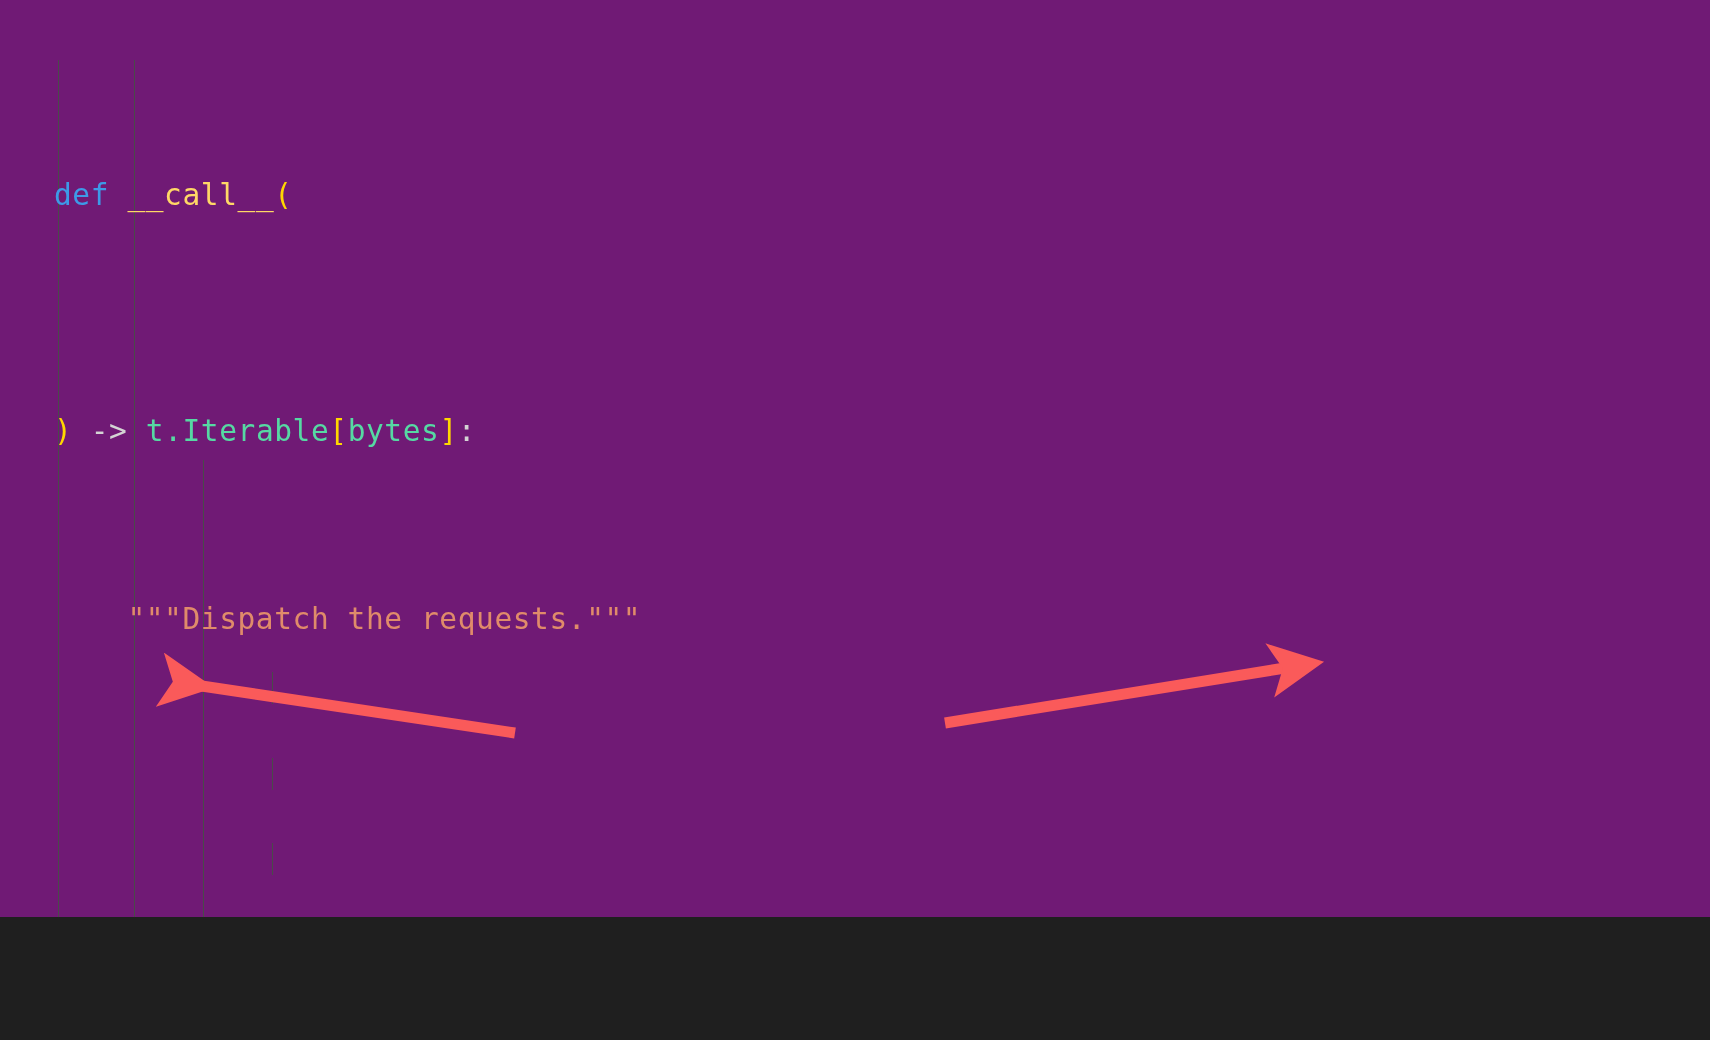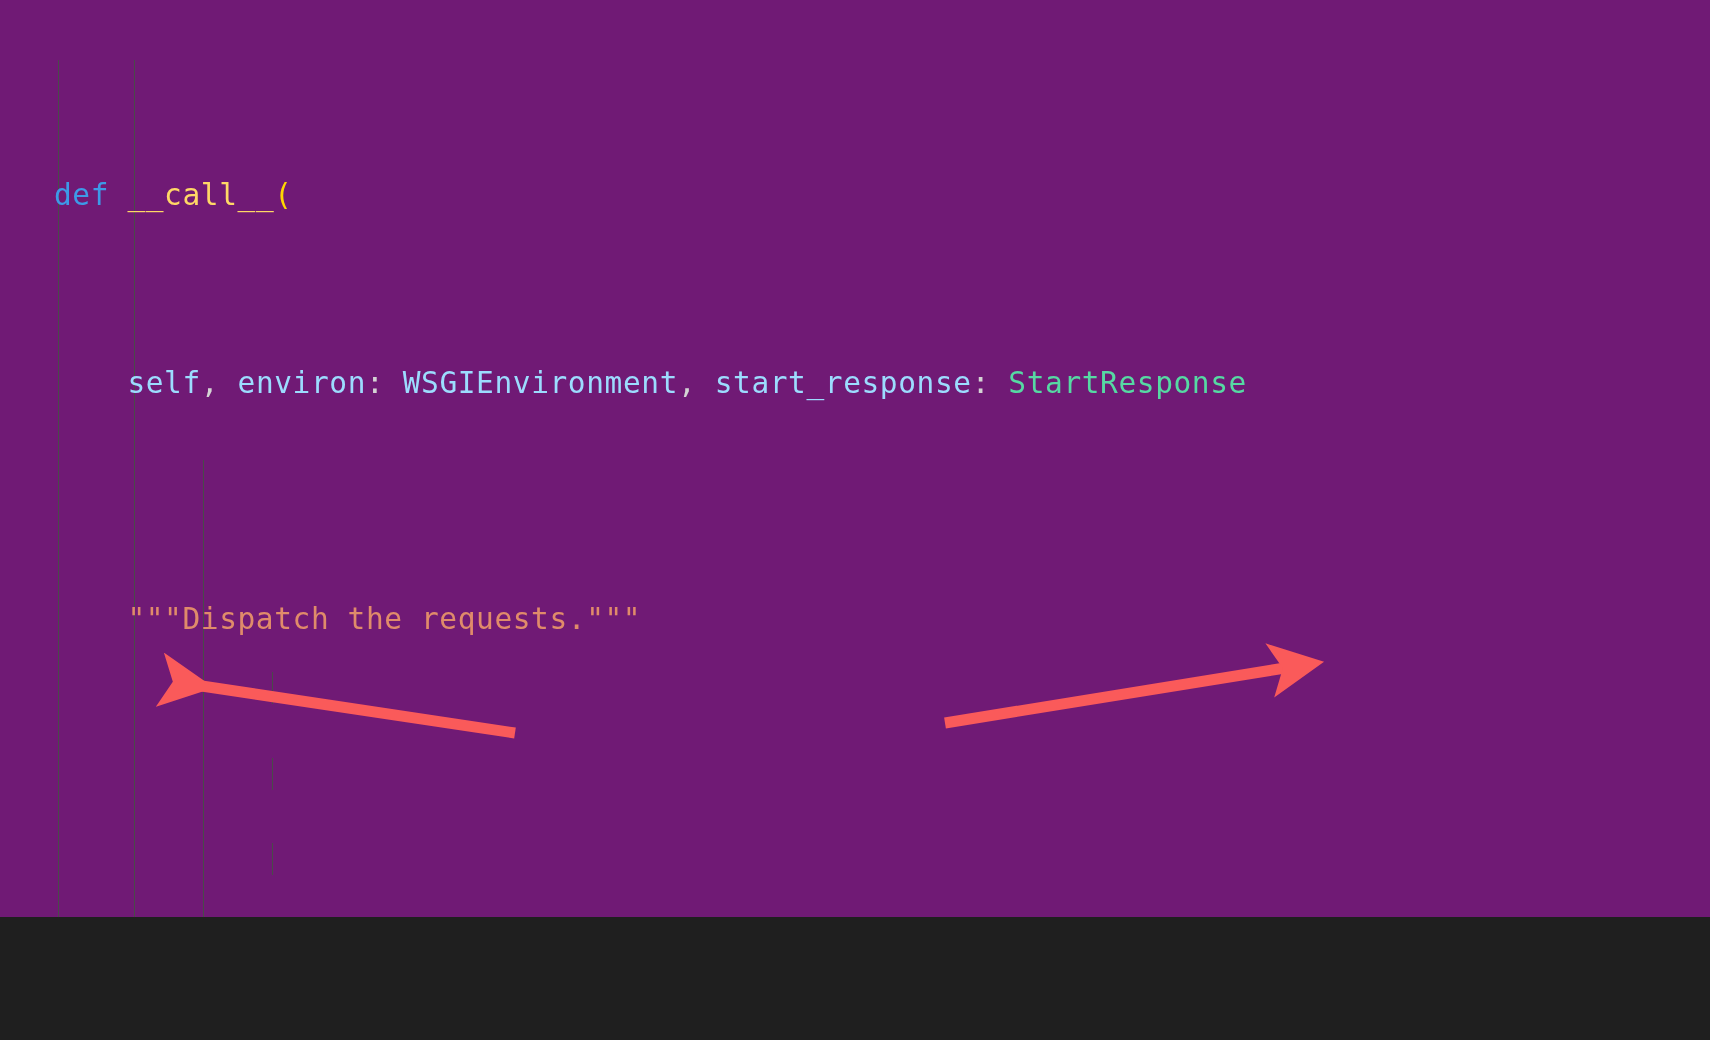--- a/index.html
+++ b/index.html
@@ -85,22 +85,22 @@
     <div class="guide" style="left:272px; top:672px; height:32px;"></div>
     <div class="guide" style="left:272px; top:758px; height:32px;"></div>
     <div class="guide" style="left:272px; top:843px; height:32px;"></div>
     <div class="guide" style="left:272px; top:928px; height:32px;"></div>
   </div>
 
   <div class="code">
 
     <div class="line"><span class="kwdef">def</span> <span class="fnname">__call__</span><span class="bk1">(</span></div>
 
-    <div class="line">    <span class="ident">self</span><span class="op">,</span> <span class="ident">environ</span><span class="op">:</span> <span class="ident">WSGIEnvironment</span><span class="op">,</span> <span class="ident">start_response</span><span class="op">:</span> <span class="cls">StartResponse</span></div>
 
+    <div class="line" style="padding-left:54px;"><span class="bk1">)</span> <span class="op">-&gt;</span> <span class="type">t.Iterable</span><span class="bk1">[</span><span class="type">bytes</span><span class="bk1">]</span><span class="op">:</span></div>
 
     <div class="line">    <span class="str">"""Dispatch the requests."""</span></div>
 
 
     
 
     
 
     
 

